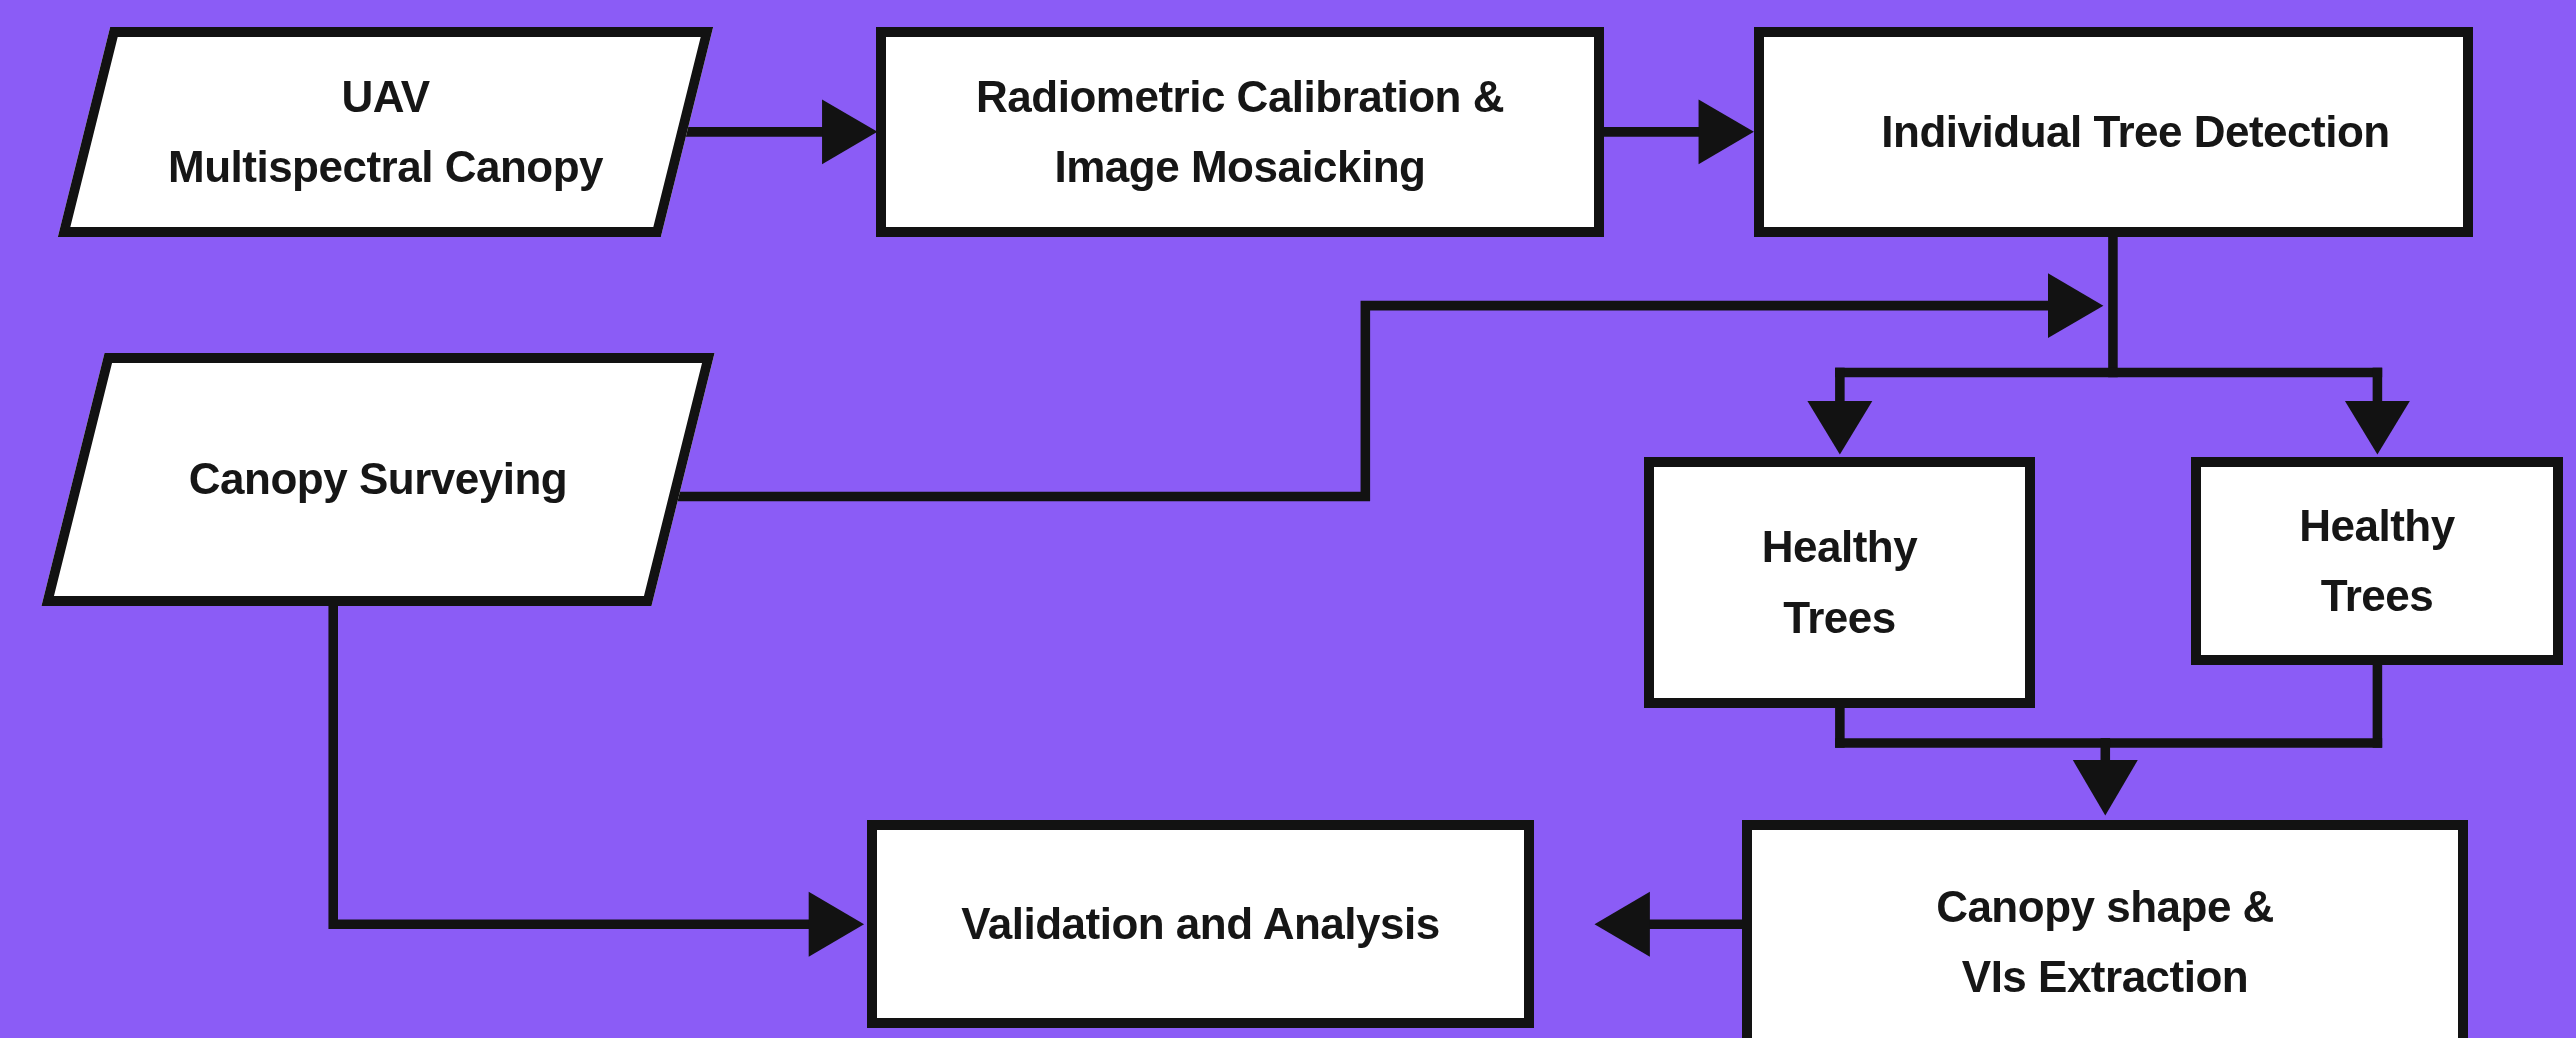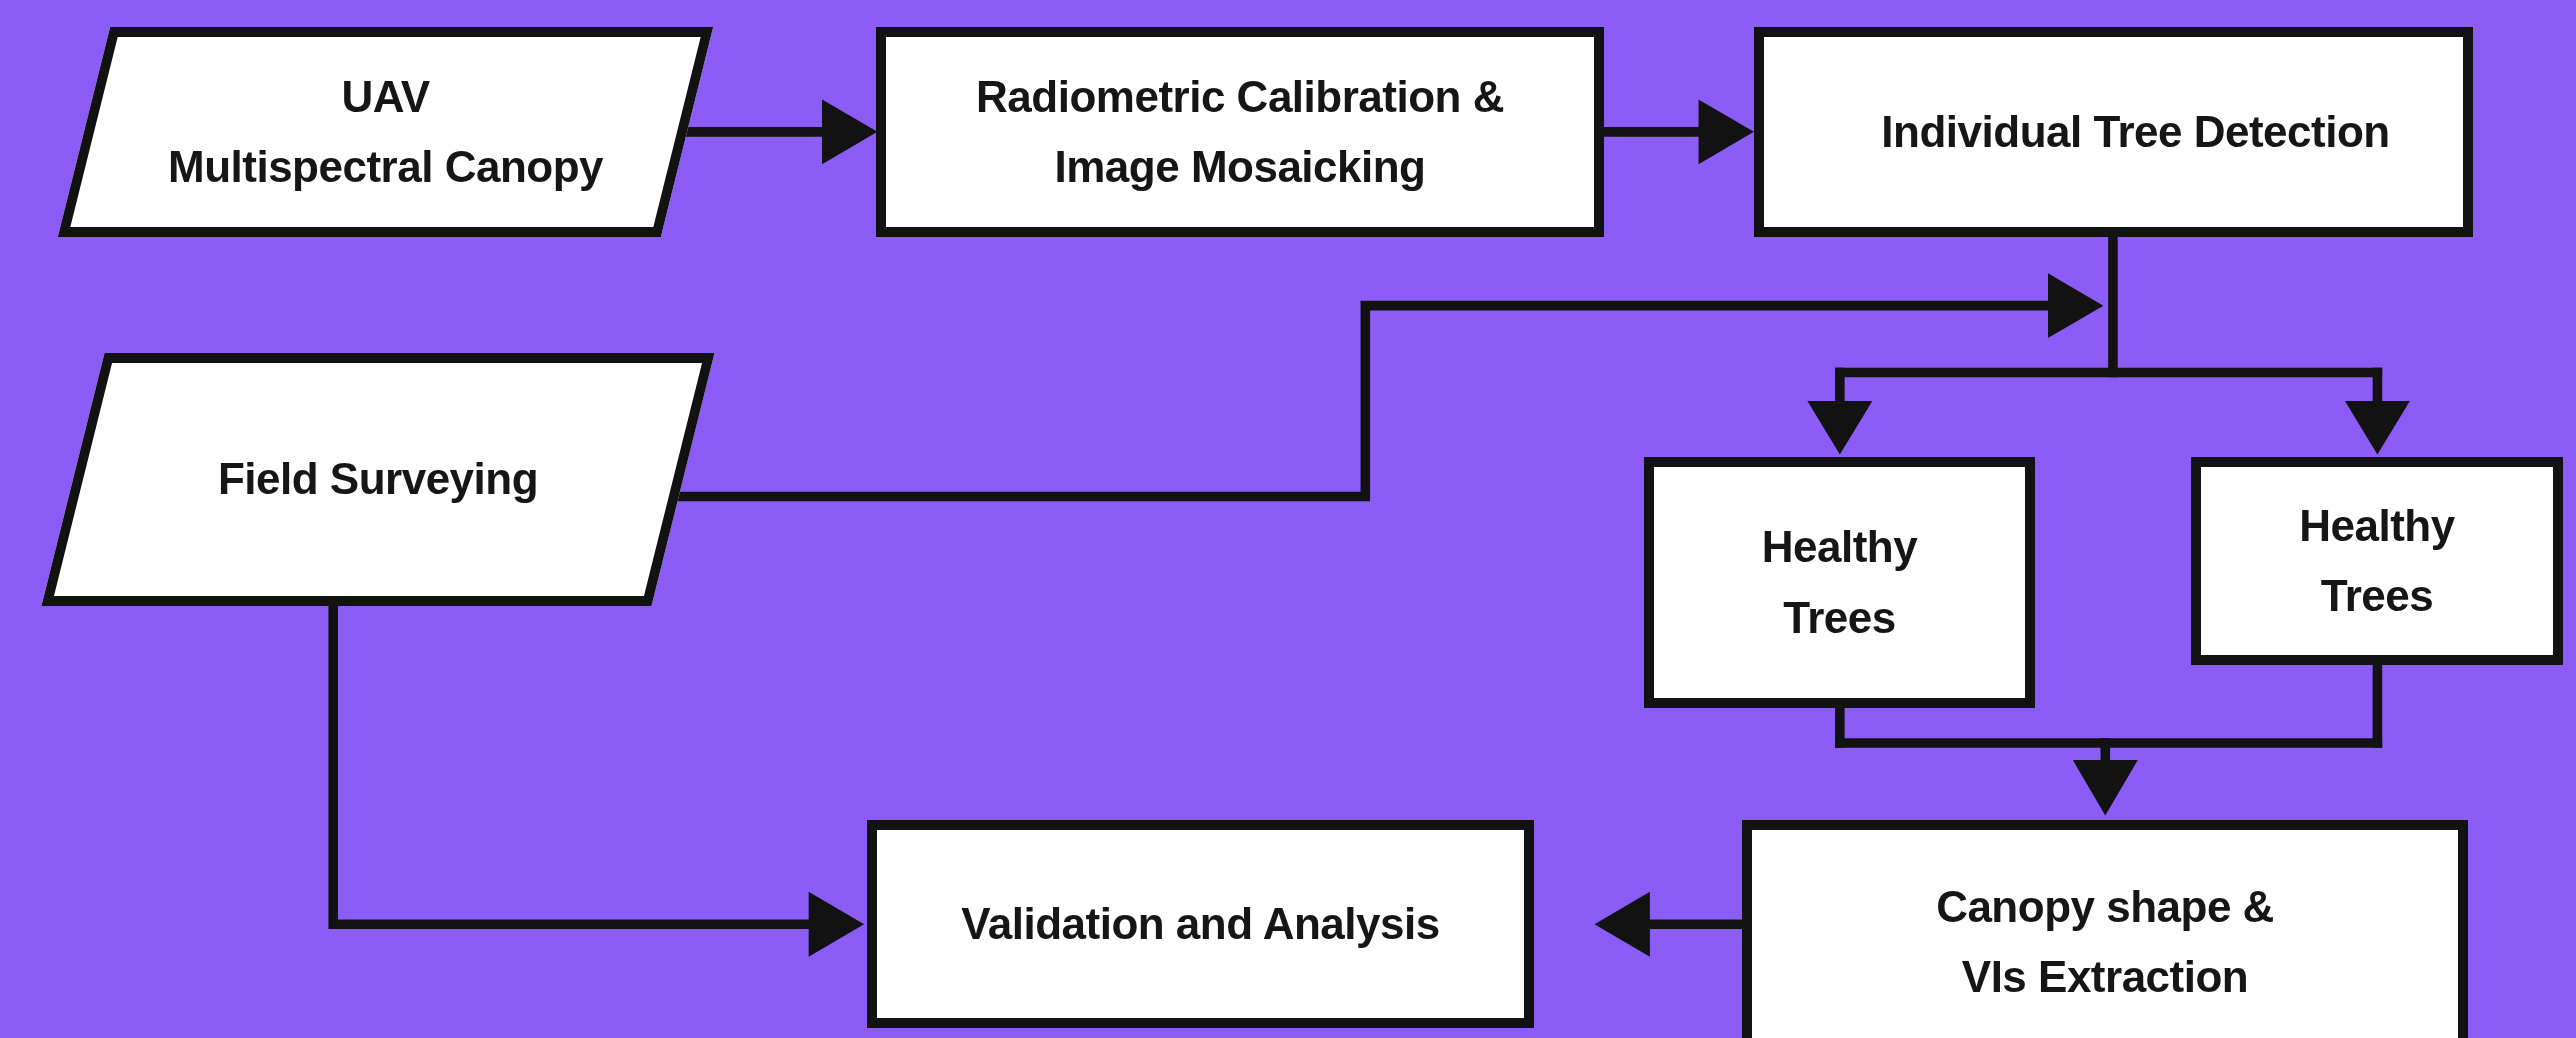--- a/index.html
+++ b/index.html
@@ -120,21 +120,21 @@
 
   <div class="node rect" style="left:1754px; top:27px; width:719px; height:210px;padding-left:44px;">
     <div class="label">
       <span>Individual Tree Detection</span>
     </div>
   </div>
 
   <div class="node para" style="left:73px; top:353px; width:610px; height:253px;">
     <div class="shape"></div>
     <div class="label">
-      <span>Field Surveying</span>
+      <span>Canopy Surveying</span>
     </div>
   </div>
 
   <div class="node rect" style="left:1644px; top:457px; width:391px; height:251px;">
     <div class="label">
       <span>Healthy</span>
       <span>Trees</span>
     </div>
   </div>
 

